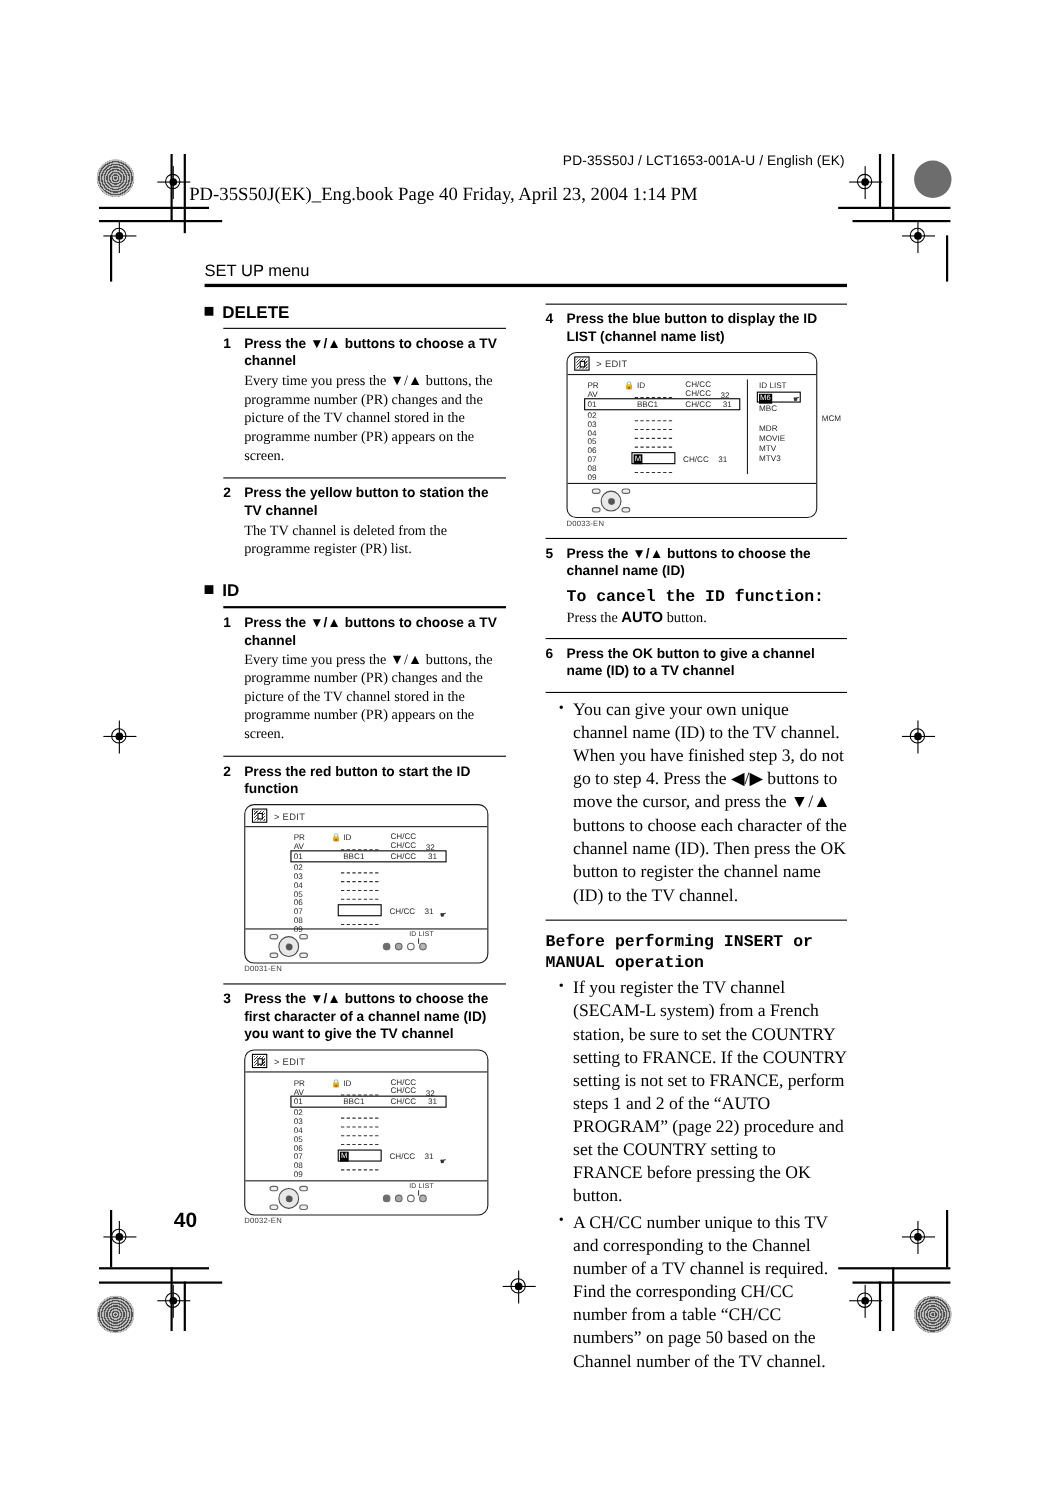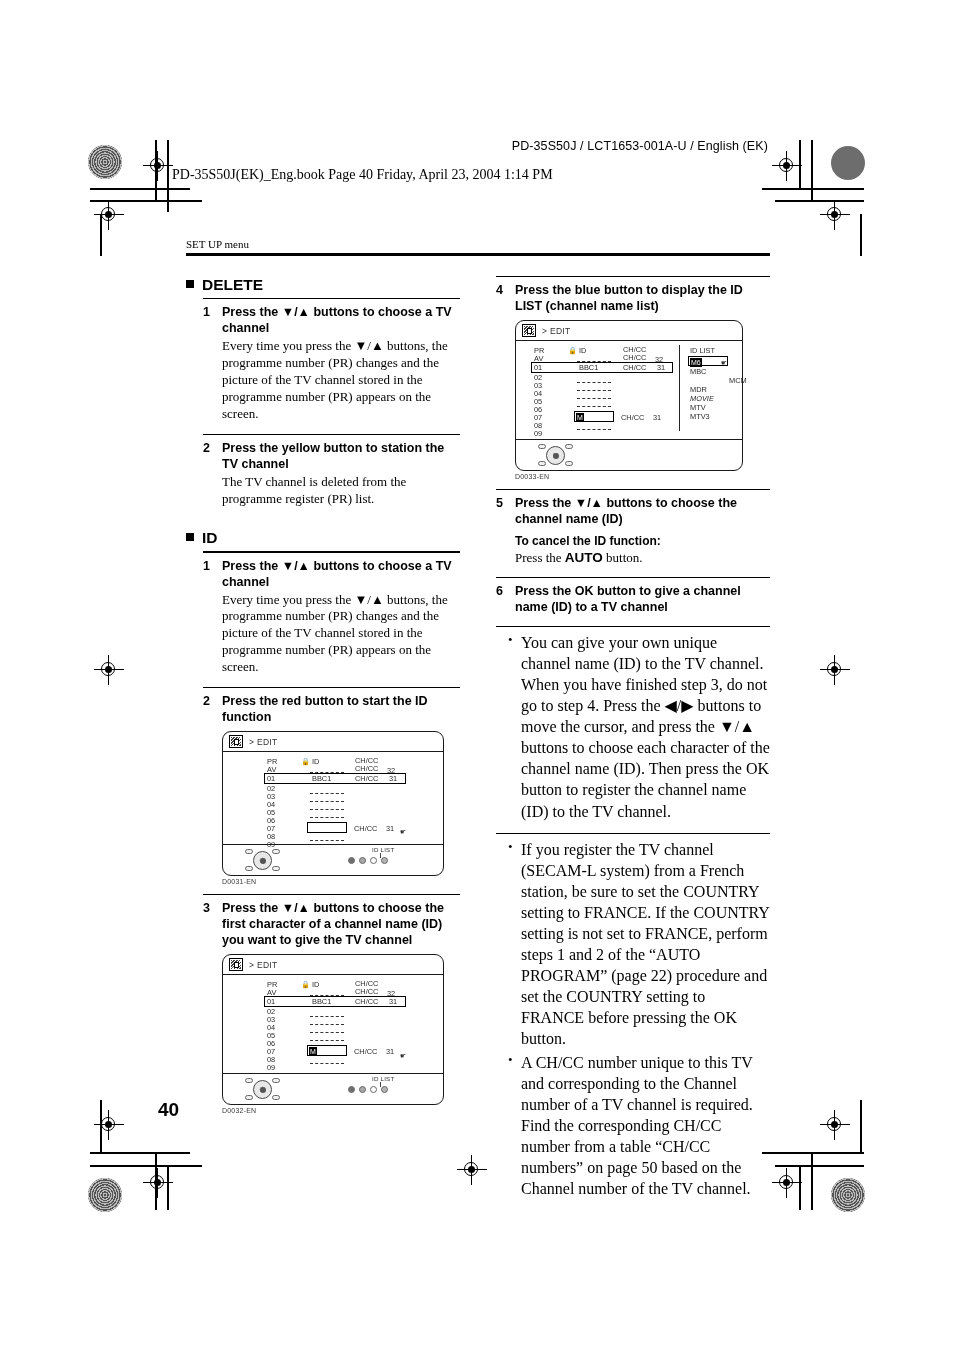--- a/index.html
+++ b/index.html
@@ -56,33 +56,33 @@
     top: 139px; left: 0; width: 768px;
     text-align: right;
     font-family: "Liberation Sans", sans-serif;
     font-size: 12.5px;
     letter-spacing: 0.1px;
   }
   .book-line {
     position: absolute;
     top: 167px; left: 172px;
     font-family: "Liberation Serif", serif;
-    font-size: 14px;
+    font-size: 17px;
     white-space: nowrap;
   }
 
   
   .page {
     position: absolute;
     left: 186px; top: 238px;
     width: 584px;
   }
   .section-title {
-    font-family: Liberation Serif, serif;
-    font-size: 11px;
+    font-family: Liberation Sans, sans-serif;
+    font-size: 15px;
     margin: 0 0 3px 0;
   }
   .rule-thick { height: 2.6px; background: #000; width: 584px; }
 
   .cols {
     position: absolute;
     left: 186px; top: 276px;
     width: 584px;
   }
   .col {
@@ -128,23 +128,23 @@
   }
   .body-txt {
     font-family: "Liberation Serif", serif;
     font-size: 13px;
     line-height: 1.3;
     margin: 2px 0 0 19px;
     text-align: left;
   }
 
   .sub-head {
-    font-family: Liberation Sans, sans-serif;
+    font-family: Liberation Mono, monospace;
     font-weight: bold;
-    font-size: 12px;
+    font-size: 15px;
     margin: 7px 0 1px 19px;
   }
   .sub-head.nopad { margin-left: 0; }
 
   .bullet-row {
     display: flex; gap: 7px;
     margin: 3px 0 0 12px;
   }
   .bullet-row .bdot {
     flex: 0 0 6px;
@@ -664,23 +664,23 @@
           <div class="idbox" style="left:58px; top:70px; width:40px; height:11px;"></div>
           <span class="inv" style="left:60px; top:72px;">M</span>
           <span class="lbl" style="left:105px; top:73px;">CH/CC</span>
           <span class="lbl" style="left:137px; top:73px;">31</span>
 
           <div class="divider-v" style="left:163px; top:4px; height:86px;"></div>
           <span class="lbl" style="left:174px; top:6px;">ID LIST</span>
           <div class="idbox" style="left:172px; top:15px; width:40px; height:10px;"></div>
           <span class="inv" style="left:174px; top:16.5px;">M6</span>
           <span class="lbl" style="left:174px; top:27px;">MBC</span>
-          <span class="lbl" style="left:172px; top:36px;padding-left:41px;">MCM</span>
+          <span class="lbl" style="left:190px; top:36px;padding-left:41px;">MCM</span>
           <span class="lbl" style="left:174px; top:45px;">MDR</span>
-          <span class="lbl" style="left:174px; top:54px;font-style:italic;">MOVIE</span>
+          <span class="lbl" style="left:174px; top:54px;">MOVIE</span>
           <span class="lbl" style="left:174px; top:63px;">MTV</span>
           <span class="lbl" style="left:174px; top:72px;">MTV3</span>
           <span class="cursor-glyph" style="left:205px; top:18px;">☛</span>
         </div>
         <div class="tv-botbar">
           <div class="dpad">
             <div class="nub n1"></div>
               <div class="nub n2"></div>
             <div class="nub n3"></div>
               <div class="nub n4"></div>
@@ -710,20 +710,21 @@
 
     <div class="hr-thin" style="margin-top:11px;"></div>
 
     <div class="bullet-row">
       <div class="bdot">•</div>
       <div class="btxt">You can give your own unique channel name (ID) to the TV channel. When you have finished step 3, do not go to step 4. Press the ◀/▶ buttons to move the cursor, and press the ▼/▲ buttons to choose each character of the channel name (ID). Then press the OK button to register the channel name (ID) to the TV channel.</div>
     </div>
 
     <div class="hr-thin" style="margin-top:11px;"></div>
 
+    <div class="sub-head nopad" style="margin-top:10px; line-height:1.28;">Before performing INSERT or MANUAL operation</div>
 
     <div class="bullet-row">
       <div class="bdot">•</div>
       <div class="btxt">If you register the TV channel (SECAM-L system) from a French station, be sure to set the COUNTRY setting to FRANCE. If the COUNTRY setting is not set to FRANCE, perform steps 1 and 2 of the “AUTO PROGRAM” (page 22) procedure and set the COUNTRY setting to FRANCE before pressing the OK button.</div>
     </div>
     <div class="bullet-row">
       <div class="bdot">•</div>
       <div class="btxt">A CH/CC number unique to this TV and corresponding to the Channel number of a TV channel is required. Find the corresponding CH/CC number from a table “CH/CC numbers” on page 50 based on the Channel number of the TV channel.</div>
     </div>
   </div>

